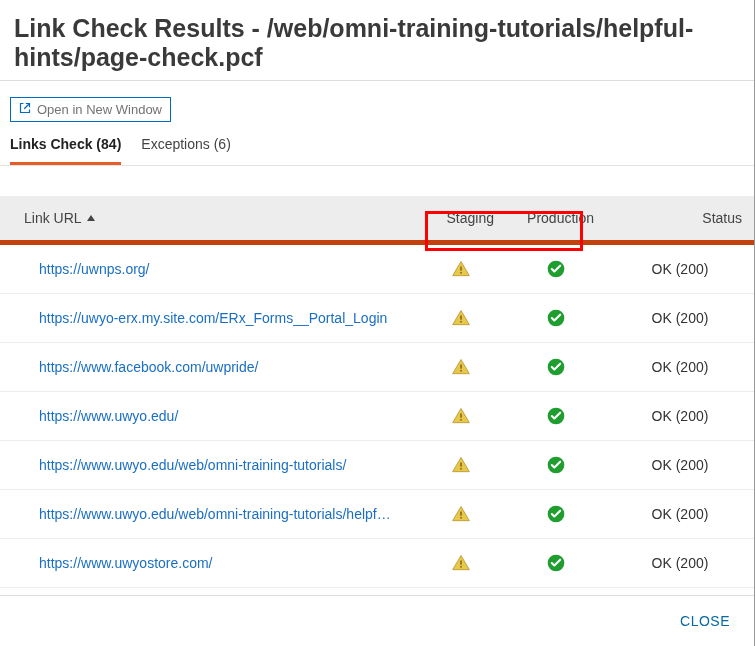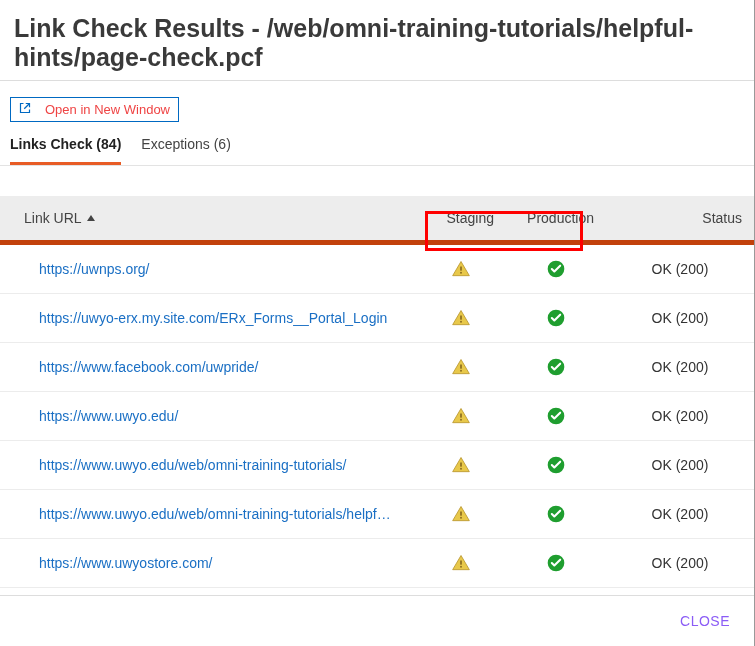--- a/index.html
+++ b/index.html
@@ -27,24 +27,24 @@
     font-size: 25px;
     font-weight: 600;
     color: #3a3a3a;
   }
   .toolbar {
     padding: 16px 10px 0 10px;
   }
   .open-new {
     display: inline-flex;
     align-items: center;
-    gap: 14px;
+    gap: 6px;
     border: 1px solid #0069c2;
     padding: 4px 8px;
-    color: #ef4444;
+    color: #737373;
     font-size: 13px;
     cursor: pointer;
     background: #fff;
   }
   .open-new svg { width: 12px; height: 12px; }
   .tabs {
     display: flex;
     gap: 20px;
     padding: 14px 27px 0 10px;
     border-bottom: 1px solid #e3e3e3;
@@ -121,21 +121,21 @@
     height: 40px;
   }
   .footer {
     border-top: 1px solid #ddd;
     padding: 16px 24px;
     text-align: right;
   }
   .close-btn {
     font-size: 14px;
     letter-spacing: 0.5px;
-    color: #8b5cf6;
+    color: #0369a1;
     cursor: pointer;
     background: none;
     border: none;
     font-family: inherit;
   }
 </style>
 </head>
 <body>
 
 <div class="dialog">

